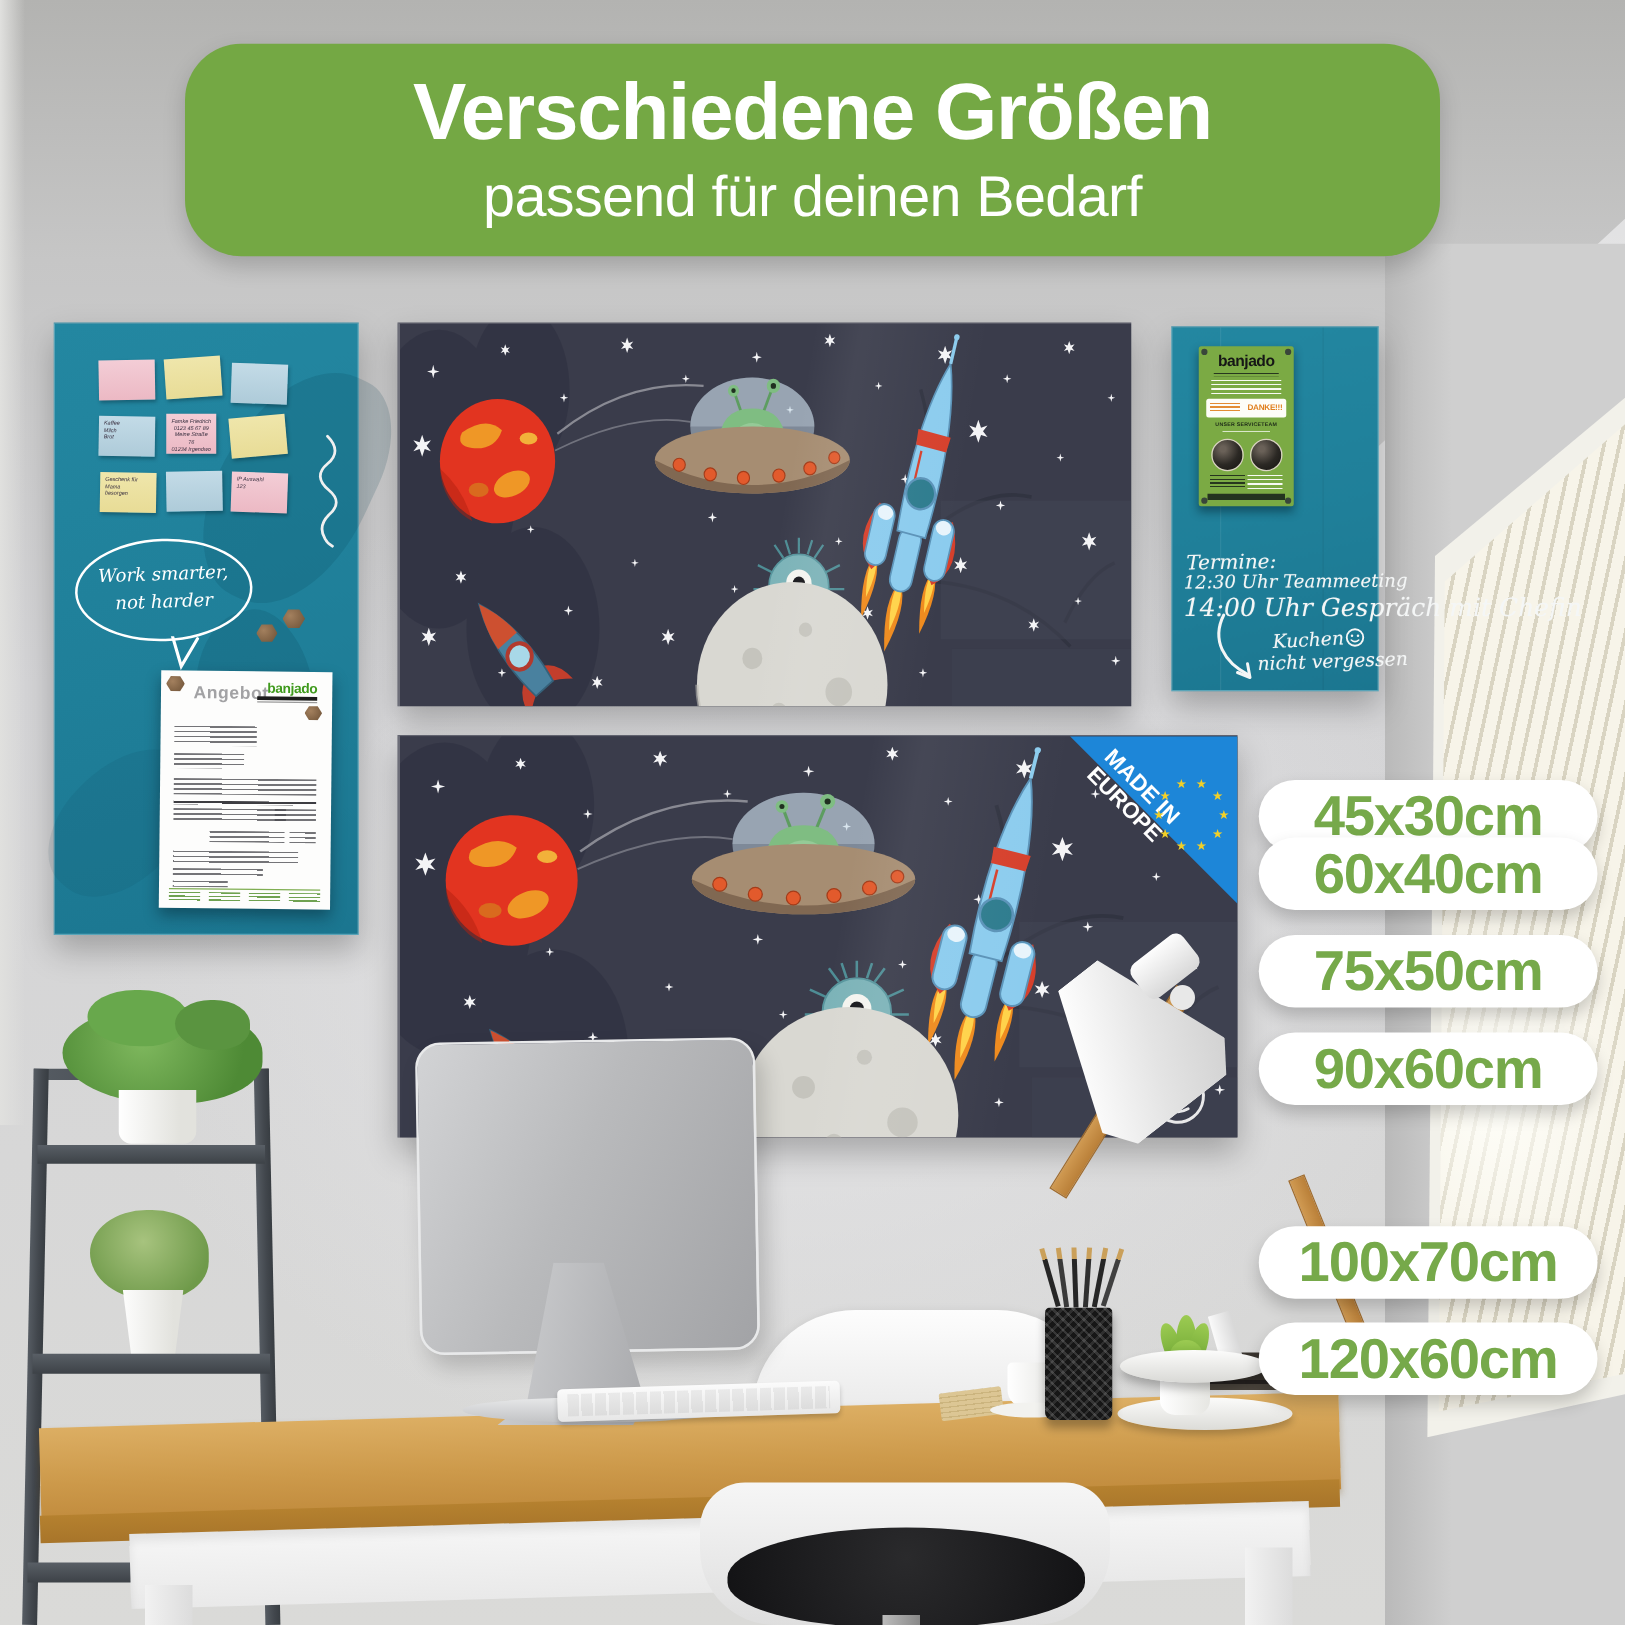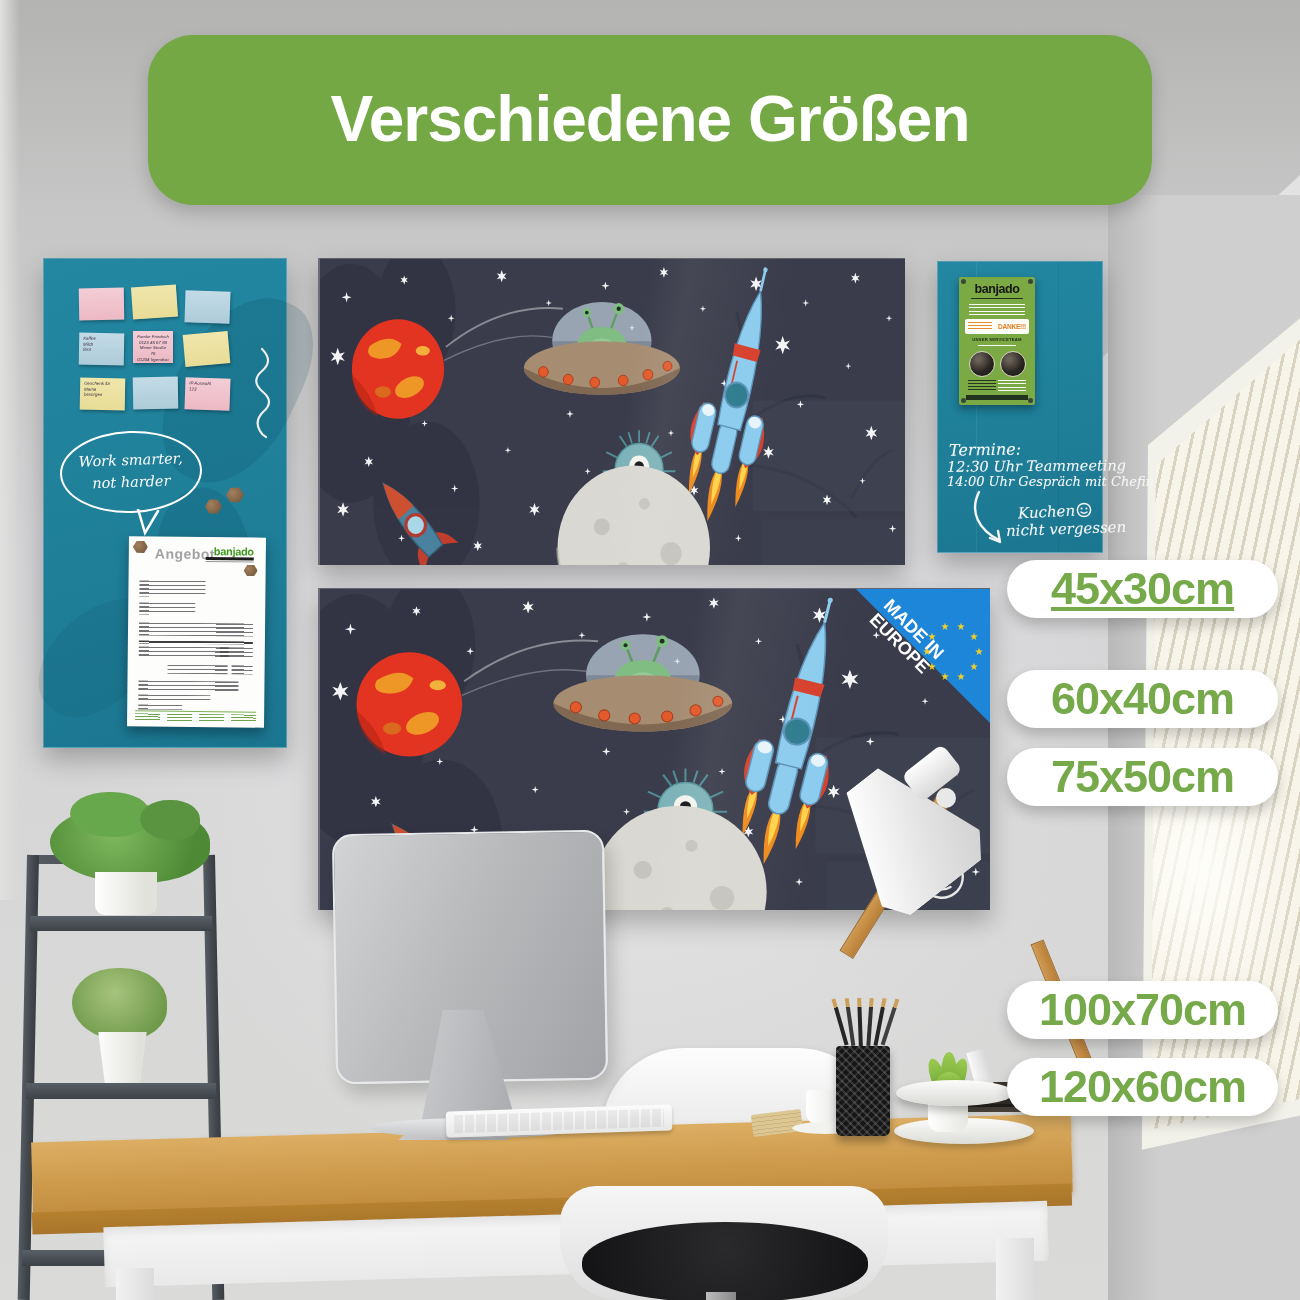--- a/index.html
+++ b/index.html
@@ -444,21 +444,21 @@
           <div class="dog"></div>
         </div>
       <div class="fl-cols">
         <div class="fl-bar" style="margin:0;width:28px;height:12px;"></div>
         <div class="fl-white" style="margin:0;width:28px;height:12px;"></div>
       </div>
       <div class="fl-foot"></div>
     </div>
     <div class="hand" style="left:11px;top:178px;font-size:16px;transform:rotate(-1deg);">Termine:</div>
     <div class="hand" style="left:9px;top:196px;font-size:14.5px;white-space:nowrap;transform:rotate(-.5deg);">12:30 Uhr Teammeeting</div>
-    <div class="hand" style="left:9px;top:212px;font-size:13px;white-space:nowrap;">14:00 Uhr Gespräch mit Chefin</div>
+    <div class="hand" style="left:9px;top:212px;font-size:20px;white-space:nowrap;">14:00 Uhr Gespräch mit Chefin</div>
     <svg class="abs" style="left:33px;top:228px;" width="42" height="58" viewBox="0 0 42 58">
       <path d="M8 2 C-2 22 8 40 28 50" stroke="#f4f6f6" stroke-width="2.4" fill="none" stroke-linecap="round"></path>
       <path d="M19 48 l10 4 l-2 -11" stroke="#f4f6f6" stroke-width="2.4" fill="none" stroke-linecap="round" stroke-linejoin="round"></path>
     </svg>
     <div class="hand" style="left:80px;top:241px;font-size:15px;transform:rotate(-3deg);">Kuchen</div>
     <svg class="abs" style="left:138px;top:240px;" width="16" height="16" viewBox="0 0 16 16">
       <circle cx="8" cy="8" r="6.6" stroke="#f4f6f6" stroke-width="1.5" fill="none"></circle>
       <circle cx="5.6" cy="6.5" r="1" fill="#f4f6f6"></circle>
         <circle cx="10.4" cy="6.5" r="1" fill="#f4f6f6"></circle>
       <path d="M5 10 q3 2.6 6 0" stroke="#f4f6f6" stroke-width="1.3" fill="none" stroke-linecap="round"></path>
@@ -524,21 +524,23 @@
   <div class="abs wood" style="left:940px;top:792px;width:16px;height:192px;transform:rotate(32deg);transform-origin:top center;"></div>
   <div class="abs wood" style="left:1030px;top:942px;width:14px;height:158px;transform:rotate(-22deg);transform-origin:top center;"></div>
   <div class="abs lamp-joint"></div>
   <div class="abs lamp-head"></div>
   <div class="abs lamp-cap"></div>
   <div class="abs lamp-bracket"></div>
   <div class="abs lamp-base"></div>
 
   <div class="banner abs">
     <div class="banner-title">Verschiedene Größen</div>
-  </div>
-
-  <div class="pill" style="top:560px;text-decoration:underline;">45x30cm</div>
+    <div class="banner-sub">passend für deinen Bedarf</div>
+  </div>
+
+  <div class="pill" style="top:624px;">45x30cm</div>
   <div class="pill" style="top:670px;">60x40cm</div>
   <div class="pill" style="top:748px;">75x50cm</div>
+  <div class="pill" style="top:826px;">90x60cm</div>
   <div class="pill" style="top:981px;">100x70cm</div>
   <div class="pill" style="top:1058px;">120x60cm</div>
 
 </div>
 
 </body></html>

